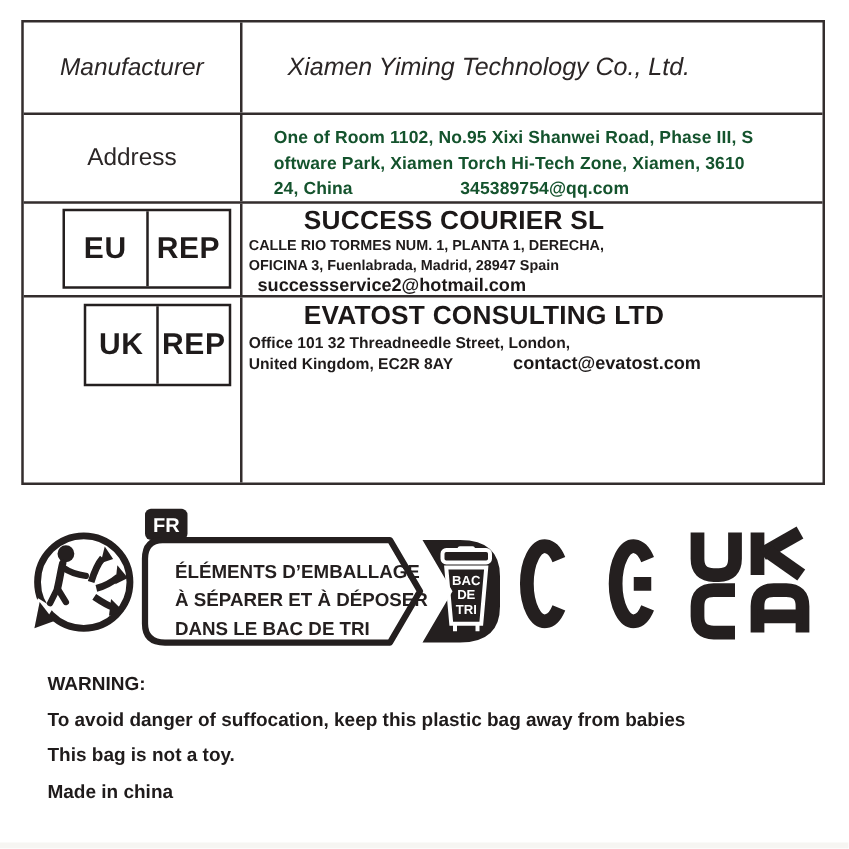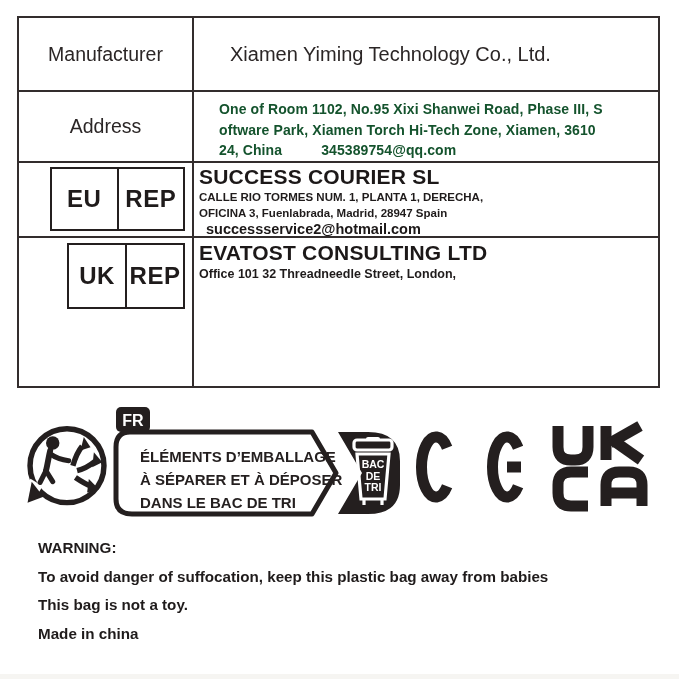--- a/index.html
+++ b/index.html
@@ -8,38 +8,38 @@
     font-family:"Liberation Sans", sans-serif;color:#241f1f;overflow:hidden;
   }
   *{box-sizing:border-box;}
   
   .info-table{
     position:absolute;left:17px;top:16px;width:643px;height:372px;
     border:2px solid #332d2d;display:flex;flex-direction:column;background:#fff;
   }
   .t-row{display:flex;flex-direction:row;width:100%;}
   .t-row + .t-row{border-top:2px solid #332d2d;}
-  .r1{height:72px;} .r2{height:71px;} .r3{height:77px;} .r4{height:75px;} .r5{flex:1;}
+  .r1{height:72px;font-style:italic;} .r2{height:71px;} .r3{height:77px;} .r4{height:75px;} .r5{flex:1;}
   .cell-label{
     width:175px;border-right:2px solid #332d2d;display:flex;align-items:center;
     justify-content:center;font-size:19.5px;color:#2b2626;flex-shrink:0;
   }
   .cell-value{flex:1;display:flex;align-items:center;padding-left:36px;font-size:20px;color:#2b2626;}
   .cell-multiline{display:block;padding:7px 0 0 25px;font-size:14px;font-weight:bold;
     line-height:20.5px;color:#14532d;letter-spacing:0.1px;}
-  .addr-line3{display:flex;gap:39px;}
+  .addr-line3{display:flex;gap:86px;}
   .rep-cell{width:175px;border-right:2px solid #332d2d;position:relative;flex-shrink:0;}
   .rep-box{position:absolute;right:7px;border:2px solid #241f1f;display:flex;background:#fff;}
   .rep-box.eu{top:4px;width:135px;height:64px;}
   .rep-box.uk{top:5px;width:118px;height:66px;}
   .rep-half{flex:1;display:flex;align-items:center;justify-content:center;
     font-size:24px;font-weight:bold;color:#1f1b1b;letter-spacing:0.5px;}
   .rep-half:first-child{border-right:2px solid #241f1f;}
   .rep-info{flex:1;padding:1px 0 0 5px;overflow:hidden;}
-  .rep-company{font-size:21px;font-weight:bold;line-height:26px;letter-spacing:0.2px;color:#1c1818;}
+  .rep-company{font-size:21px;font-weight:bold;line-height:26px;letter-spacing:0.2px;color:#1c1818;margin-left:44px;}
   .rep-small{font-size:11.5px;font-weight:bold;line-height:15.5px;color:#1f1b1b;}
   .rep-small-uk{font-size:12.5px;font-weight:bold;line-height:17px;color:#1f1b1b;}
   .rep-email-es{font-size:14.5px;font-weight:bold;line-height:16px;padding-left:7px;color:#1c1818;}
   .uk-lastline{display:flex;align-items:baseline;gap:48px;}
   .rep-email-uk{font-size:14.5px;font-weight:bold;color:#1c1818;}
   
   .mark{position:absolute;}
   .triman{left:25px;top:422px;}
   .frbanner{left:106px;top:406px;}
   .cemark{left:416px;top:431px;}
@@ -92,20 +92,24 @@
     <div class="t-row r5">
       <div class="rep-cell">
         <div class="rep-box uk">
           <div class="rep-half">UK</div>
           <div class="rep-half">REP</div>
         </div>
       </div>
       <div class="rep-info" style="padding-top:2px;">
         <div class="rep-company">EVATOST CONSULTING LTD</div>
         <div class="rep-small-uk">Office 101 32 Threadneedle Street, London,</div>
+        <div class="uk-lastline">
+          <span class="rep-small-uk">United Kingdom, EC2R 8AY</span>
+          <span class="rep-email-uk">contact@evatost.com</span>
+        </div>
       </div>
     </div>
   </div>
 
   <svg class="mark triman" width="84" height="84" viewBox="0 0 100 100">
     <circle cx="50" cy="52" r="44" fill="none" stroke="#241f1f" stroke-width="6.5"></circle>
     <rect x="1" y="71" width="17" height="15" fill="#ffffff" transform="rotate(32 10 79)"></rect>
     <polygon points="3,96 22,89 8,71" fill="#241f1f"></polygon>
     <circle cx="33" cy="25" r="8" fill="#241f1f"></circle>
     <path d="M30 34 C28 42 27 50 25 58" fill="none" stroke="#241f1f" stroke-width="7" stroke-linecap="round"></path>

